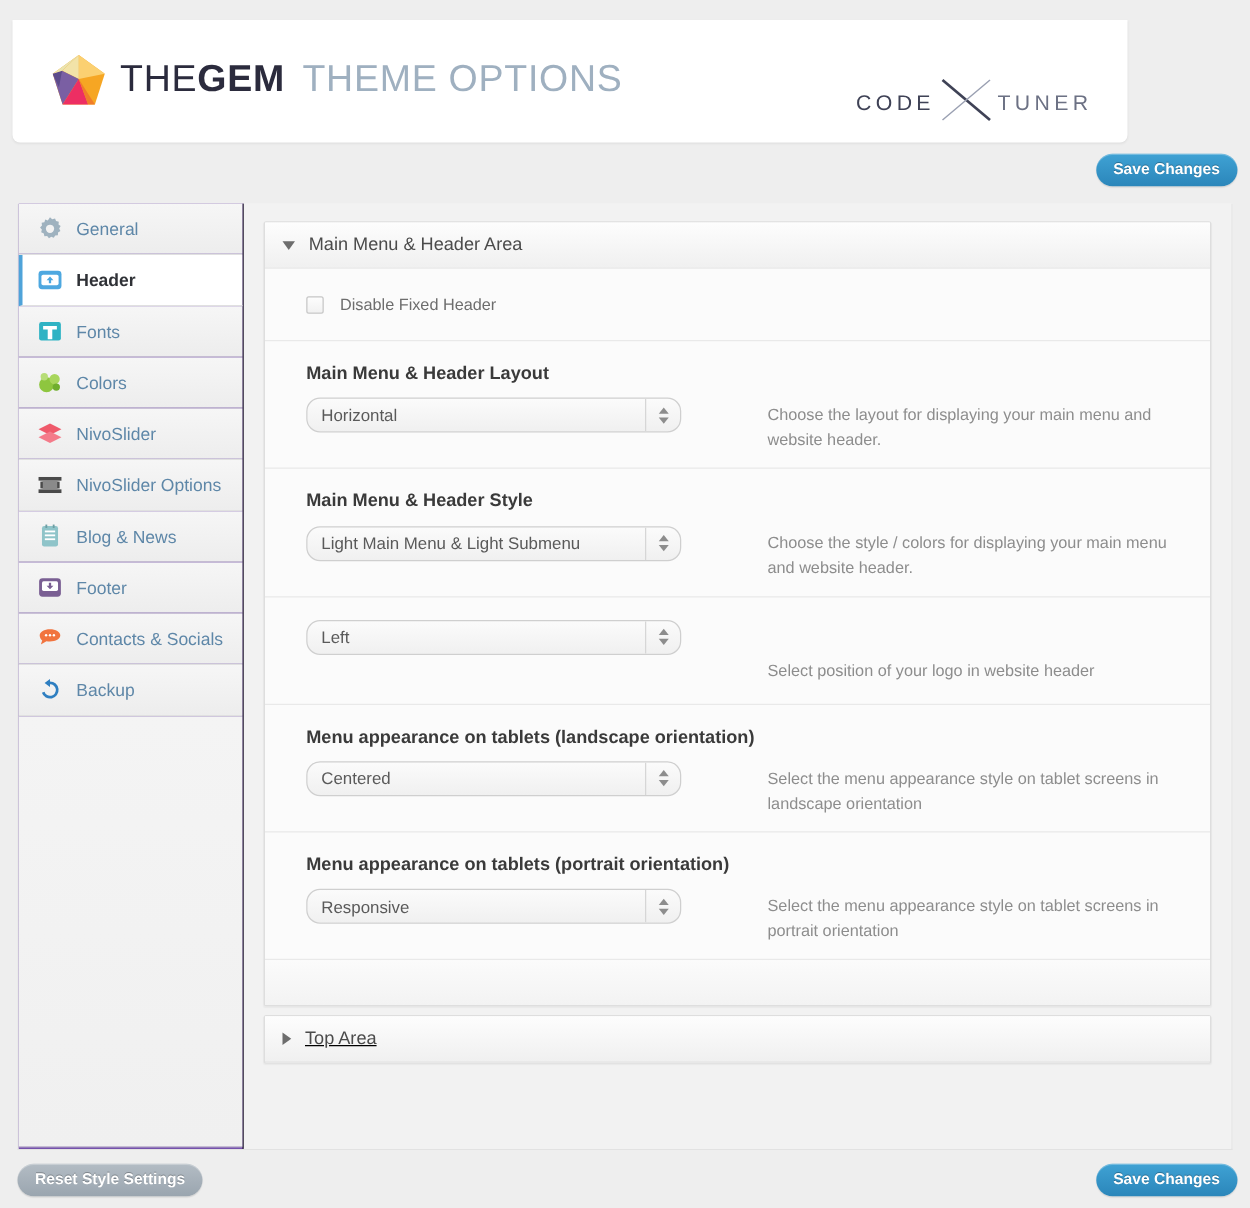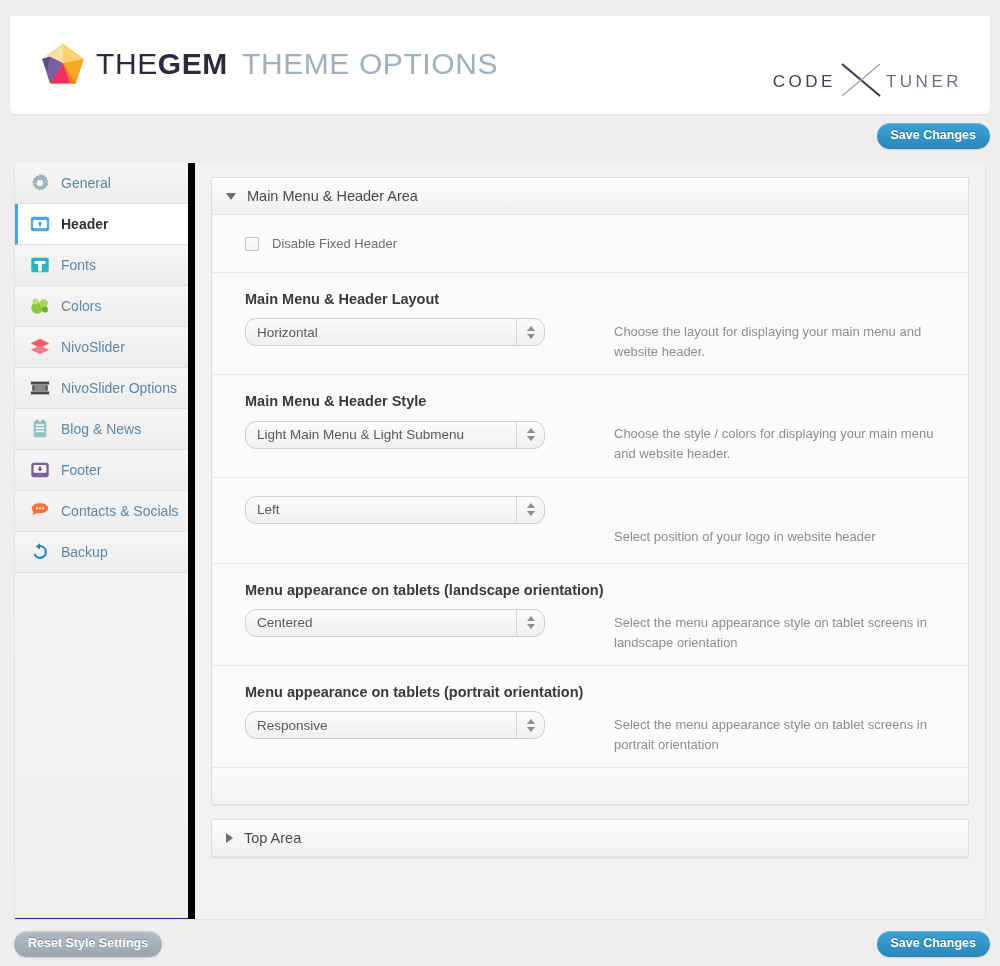--- a/index.html
+++ b/index.html
@@ -15,21 +15,21 @@
     position: relative;
     width: 1000px; height: 966px;
     background: #eeeeee;
     overflow: hidden;
   }
 
   
   .brandbar {
     position: absolute;
     left: 10px; top: 16px;
-    width: 980px; height: 98px;
+    width: 892px; height: 98px;
     background: #ffffff;
     border-radius: 0 0 6px 6px;
     box-shadow: 0 1px 2px rgba(0,0,0,.06);
   }
   .brand-left {
     position: absolute;
     left: 32px; top: 28px;
     display: flex; align-items: center; gap: 12px;
   }
   .gem-logo { width: 42px; height: 40px; display: block; }
@@ -94,21 +94,21 @@
     background: #f7f7f7;
     border: 1px solid #e2e2e2;
     border-top: 0;
     display: flex;
   }
 
   
   .sidebar {
     width: 180px;
     background: #4c1d95;
-    border-right: 7px solid #000000;
+    border-right: 1px solid #000000;
     padding-top: 0;
     flex: 0 0 180px;
   }
   .side-item {
     position: relative;
     height: 41px;
     display: flex;
     align-items: center;
     gap: 10px;
     padding-left: 14px;
@@ -137,21 +137,21 @@
     flex: 1 1 auto;
     background: #f2f2f2;
     padding: 14px 16px 14px 16px;
   }
   .panel {
     background: #fbfbfb;
     border: 1px solid #dedede;
     border-radius: 2px;
     box-shadow: 0 1px 1px rgba(0,0,0,.04);
   }
-  .panel + .panel { margin-top: 14px; }
+  .panel + .panel { margin-top: 7px; text-decoration: underline; }
   .panel-head {
     height: 37px;
     display: flex;
     align-items: center;
     gap: 11px;
     padding: 0 14px;
     background: linear-gradient(to bottom,#fdfdfd 0%, #f0f0f0 100%);
     border-bottom: 1px solid #e3e3e3;
     font-size: 14.5px;
     color: #4b4b4b;

